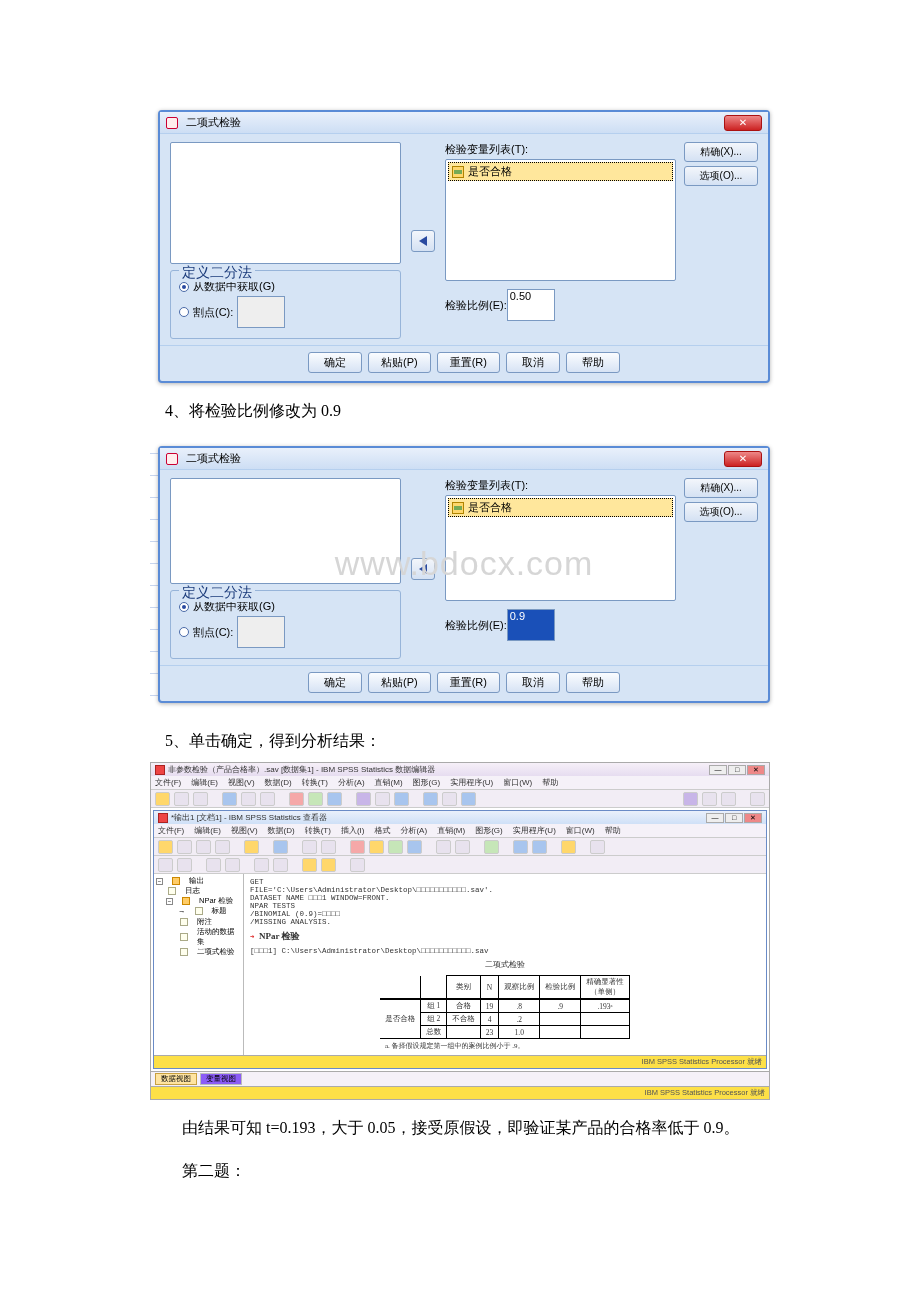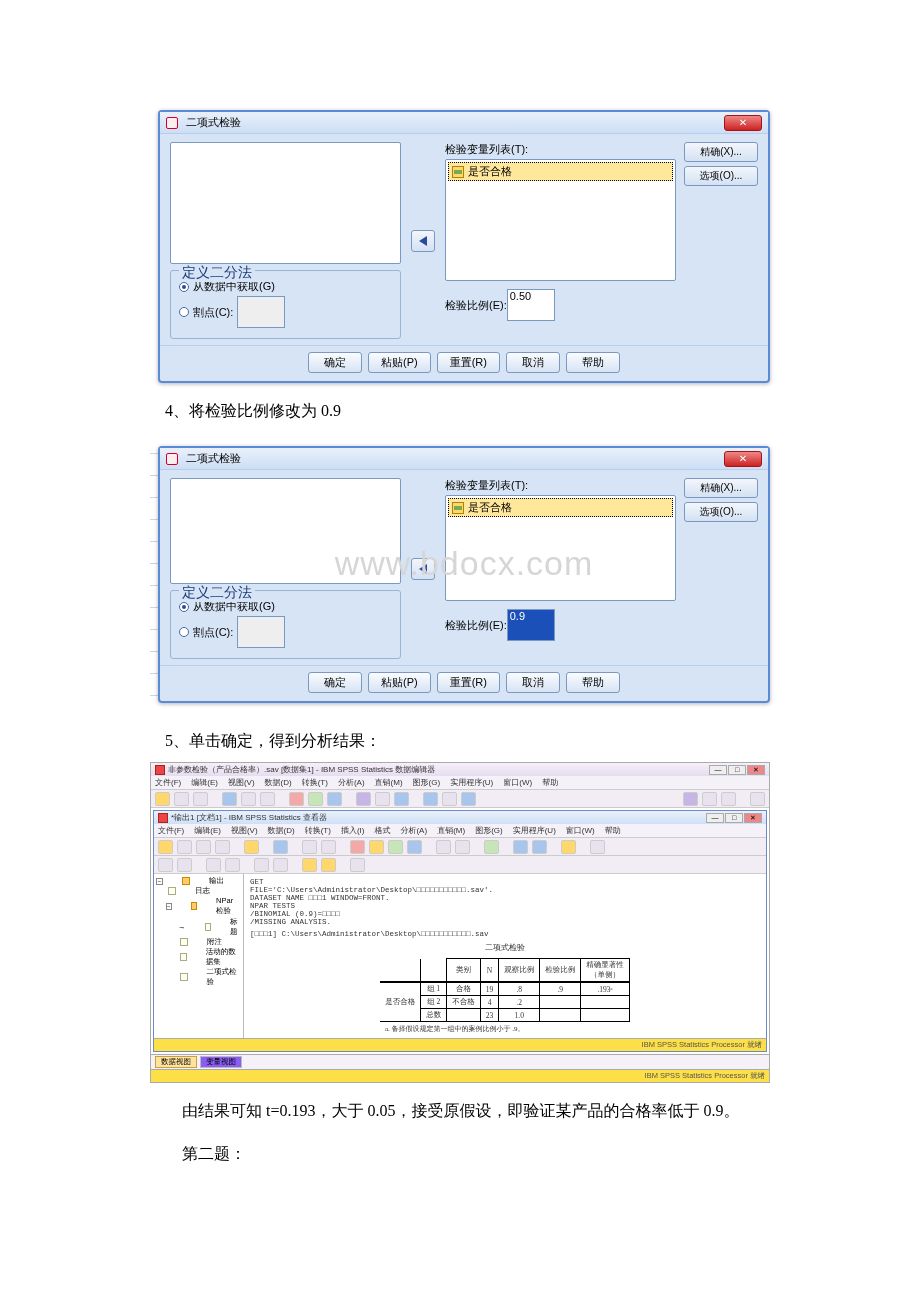--- a/index.html
+++ b/index.html
@@ -119,21 +119,21 @@
   .tbico { width:15px; height:14px; background:#e8e2ee; border:1px solid #ccc; border-radius:2px; }
   .tbico.y { background:#ffd76b; }
   .tbico.b { background:#a8c5ee; }
   .tbico.g { background:#c6e6b8; }
   .tbico.r { background:#f5a8a8; }
   .tbico.p { background:#c8b5e8; }
   .tbgap { width:6px; }
   .viewer-sub { border:1px solid #6a8bc6; margin:2px 2px; background:#f2f6fd; }
   .vw-body { display:flex; min-height:150px; }
   .tree { width:90px; border-right:1px solid #bbb; padding:2px; background:#fff; font-size:7.5px; line-height:1.35; }
-  .tree .node { display:flex; align-items:center; gap:19px; }
+  .tree .node { display:flex; align-items:center; gap:9px; }
   .tree .ico { width:8px; height:8px; border:1px solid #aa8; background:#ffe; display:inline-block; }
   .tree .ico.hl { background:#fc6; border-color:#c80; }
   .tree .minus { width:7px; height:7px; border:1px solid #888; display:inline-flex; align-items:center; justify-content:center; font-size:6px; background:#fff; }
   .content { flex:1; padding:4px 6px; background:#fff; font-family: "Courier New", monospace; font-size:7.5px; color:#333; }
   .content .arrow-red { color:#d22; font-weight:bold; }
   .tbl { border-collapse:collapse; margin:5px auto 2px auto; }
   .tbl th, .tbl td { border:1px solid #000; padding:1px 5px; font-family: "SimSun", serif; font-size:7.5px; text-align:center; }
   .tbl th { border-bottom:2px solid #000; font-weight:normal; }
   .tbl-title { text-align:center; font-size:8px; margin-top:4px; font-family: "SimSun", serif; }
   .foot-a { font-size:7px; text-align:left; margin-left:135px; margin-top:1px; font-family: "SimSun", serif; }
@@ -415,20 +415,21 @@
             <span>二项式检验</span>
           </div>
       </div>
       <div class="content">
         <div>GET</div>
         <div>  FILE='C:\Users\Administrator\Desktop\□□□□□□□□□□□.sav'.</div>
         <div>DATASET NAME □□□1 WINDOW=FRONT.</div>
         <div>NPAR TESTS</div>
         <div>  /BINOMIAL (0.9)=□□□□</div>
         <div>  /MISSING ANALYSIS.</div>
+        <div style="margin-top:4px;"><span class="arrow-red">➔ </span><b style="font-family:'SimSun',serif; font-size:9px;">NPar 检验</b></div>
         <div style="margin-top:4px;">[□□□1] C:\Users\Administrator\Desktop\□□□□□□□□□□□.sav</div>
         <div class="tbl-title">二项式检验</div>
         <table class="tbl">
           <tbody>
               <tr>
             <th style="border-left:none;border-top:none;"></th>
                 <th style="border-top:none;"></th>
             <th>类别</th>
             <th>N</th>
             <th>观察比例</th>

